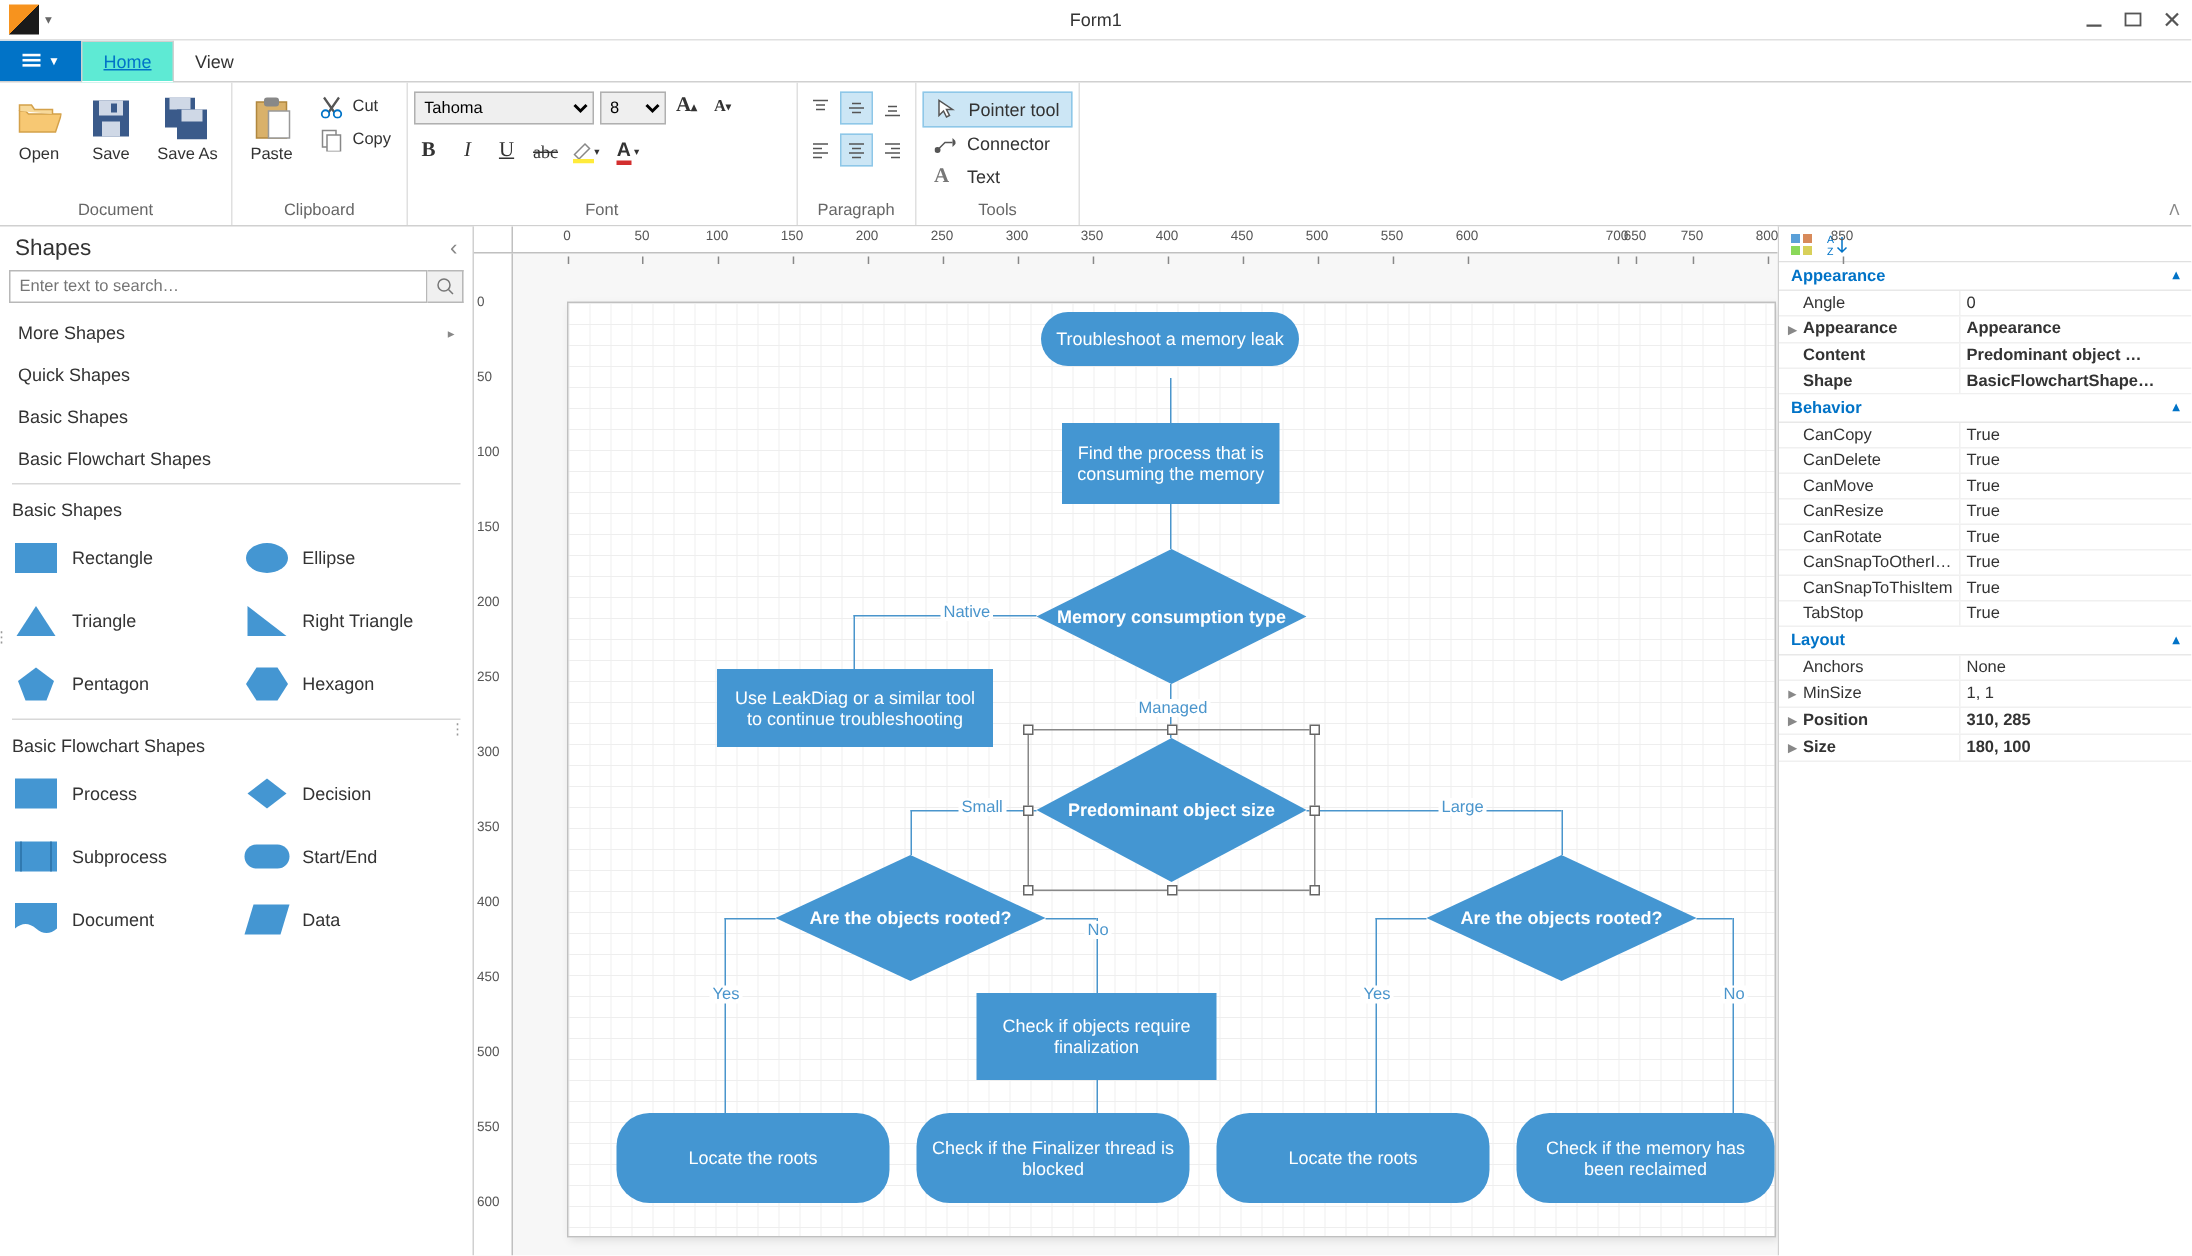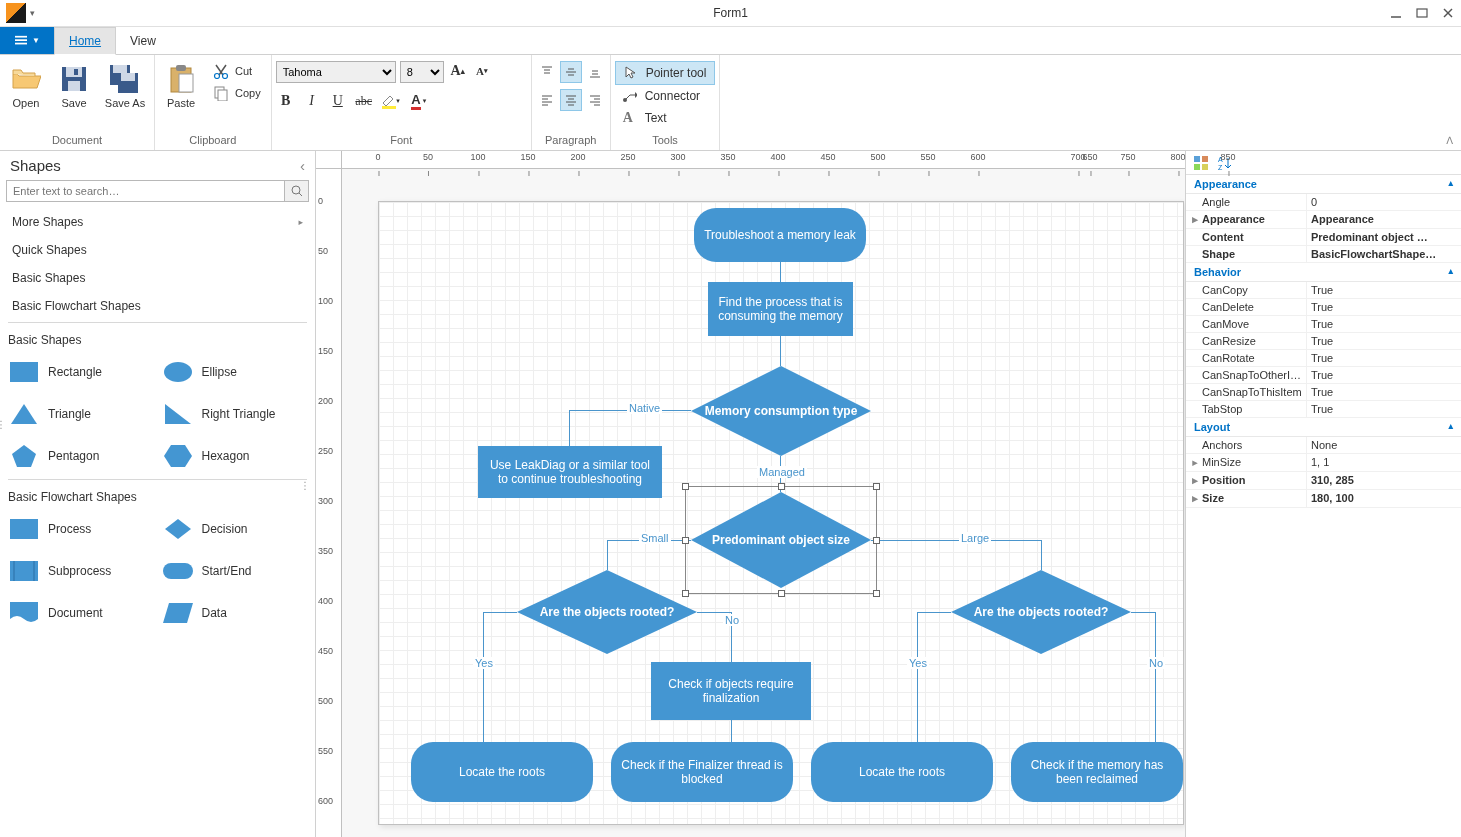--- a/index.html
+++ b/index.html
@@ -11,21 +11,21 @@
 .title-dd { margin-left: 4px; font-size: 9px; color: #666; }
 .title-text { position: absolute; left: 50%; transform: translateX(-50%); font-size: 12px; }
 .win-controls { position: absolute; right: 6px; display: flex; gap: 12px; align-items: center; }
 .win-btn { width: 14px; height: 14px; display: flex; align-items: center; justify-content: center; color: #555; cursor: pointer; }
 
 
 .ribbon-tabs { height: 28px; display: flex; align-items: stretch; border-bottom: 1px solid #d0d0d0; }
 .file-btn { width: 54px; background: #0173c7; color: #fff; display: flex; align-items: center; justify-content: center; gap: 4px; }
 .file-btn svg { width: 14px; height: 12px; fill: #fff; }
 .tab { padding: 0 14px; display: flex; align-items: center; font-size: 12px; border-right: 0; cursor: pointer; }
-.tab.active { color: #0173c7; border: 1px solid #d0d0d0; border-bottom: 1px solid #fff; margin-bottom: -1px; background: #e5e5e5; text-decoration: underline; }
+.tab.active { color: #0173c7; border: 1px solid #d0d0d0; border-bottom: 1px solid #fff; margin-bottom: -1px; background: #5eead4; text-decoration: underline; }
 
 
 .ribbon { height: 96px; display: flex; border-bottom: 1px solid #d0d0d0; position: relative; }
 .rgroup { display: flex; flex-direction: column; border-right: 1px solid #e0e0e0; padding: 2px 4px 0; }
 .rgroup-body { flex: 1; display: flex; align-items: flex-start; gap: 4px; padding-top: 4px; }
 .rgroup-label { text-align: center; font-size: 11px; color: #666; padding: 2px 0 4px; }
 .big-btn { display: flex; flex-direction: column; align-items: center; justify-content: flex-start; width: 44px; padding-top: 2px; cursor: pointer; }
 .big-btn .ic { width: 32px; height: 32px; display: flex; align-items: center; justify-content: center; }
 .big-btn span { font-size: 11px; margin-top: 2px; text-align: center; }
 .small-btns { display: flex; flex-direction: column; gap: 2px; }
@@ -537,21 +537,21 @@
 
         <div class="conn-label" style="left:248px;top:200px">Native</div>
         <div class="conn-label" style="left:378px;top:264px">Managed</div>
         <div class="conn-label" style="left:260px;top:330px">Small</div>
         <div class="conn-label" style="left:580px;top:330px">Large</div>
         <div class="conn-label" style="left:94px;top:455px">Yes</div>
         <div class="conn-label" style="left:344px;top:412px">No</div>
         <div class="conn-label" style="left:528px;top:455px">Yes</div>
         <div class="conn-label" style="left:768px;top:455px">No</div>
 
-        <div class="node term" style="left:315px;top:6px;width:172px;height:54px">Troubleshoot a memory leak</div>
+        <div class="node term" style="left:315px;top:6px;width:172px;height:36px">Troubleshoot a memory leak</div>
         <div class="node proc" style="left:329px;top:80px;width:145px;height:54px">Find the process that is consuming the memory</div>
         <div class="node dec" style="left:312px;top:164px;width:180px;height:90px">
           <svg class="dec-bg" viewBox="0 0 180 90">
               <polygon points="90,0 180,45 90,90 0,45"></polygon>
             </svg>
           <span class="dec-text">Memory consumption type</span>
         </div>
         <div class="node proc" style="left:99px;top:244px;width:184px;height:52px">Use LeakDiag or a similar tool to continue troubleshooting</div>
 
         <div class="node dec" style="left:312px;top:290px;width:180px;height:96px">

